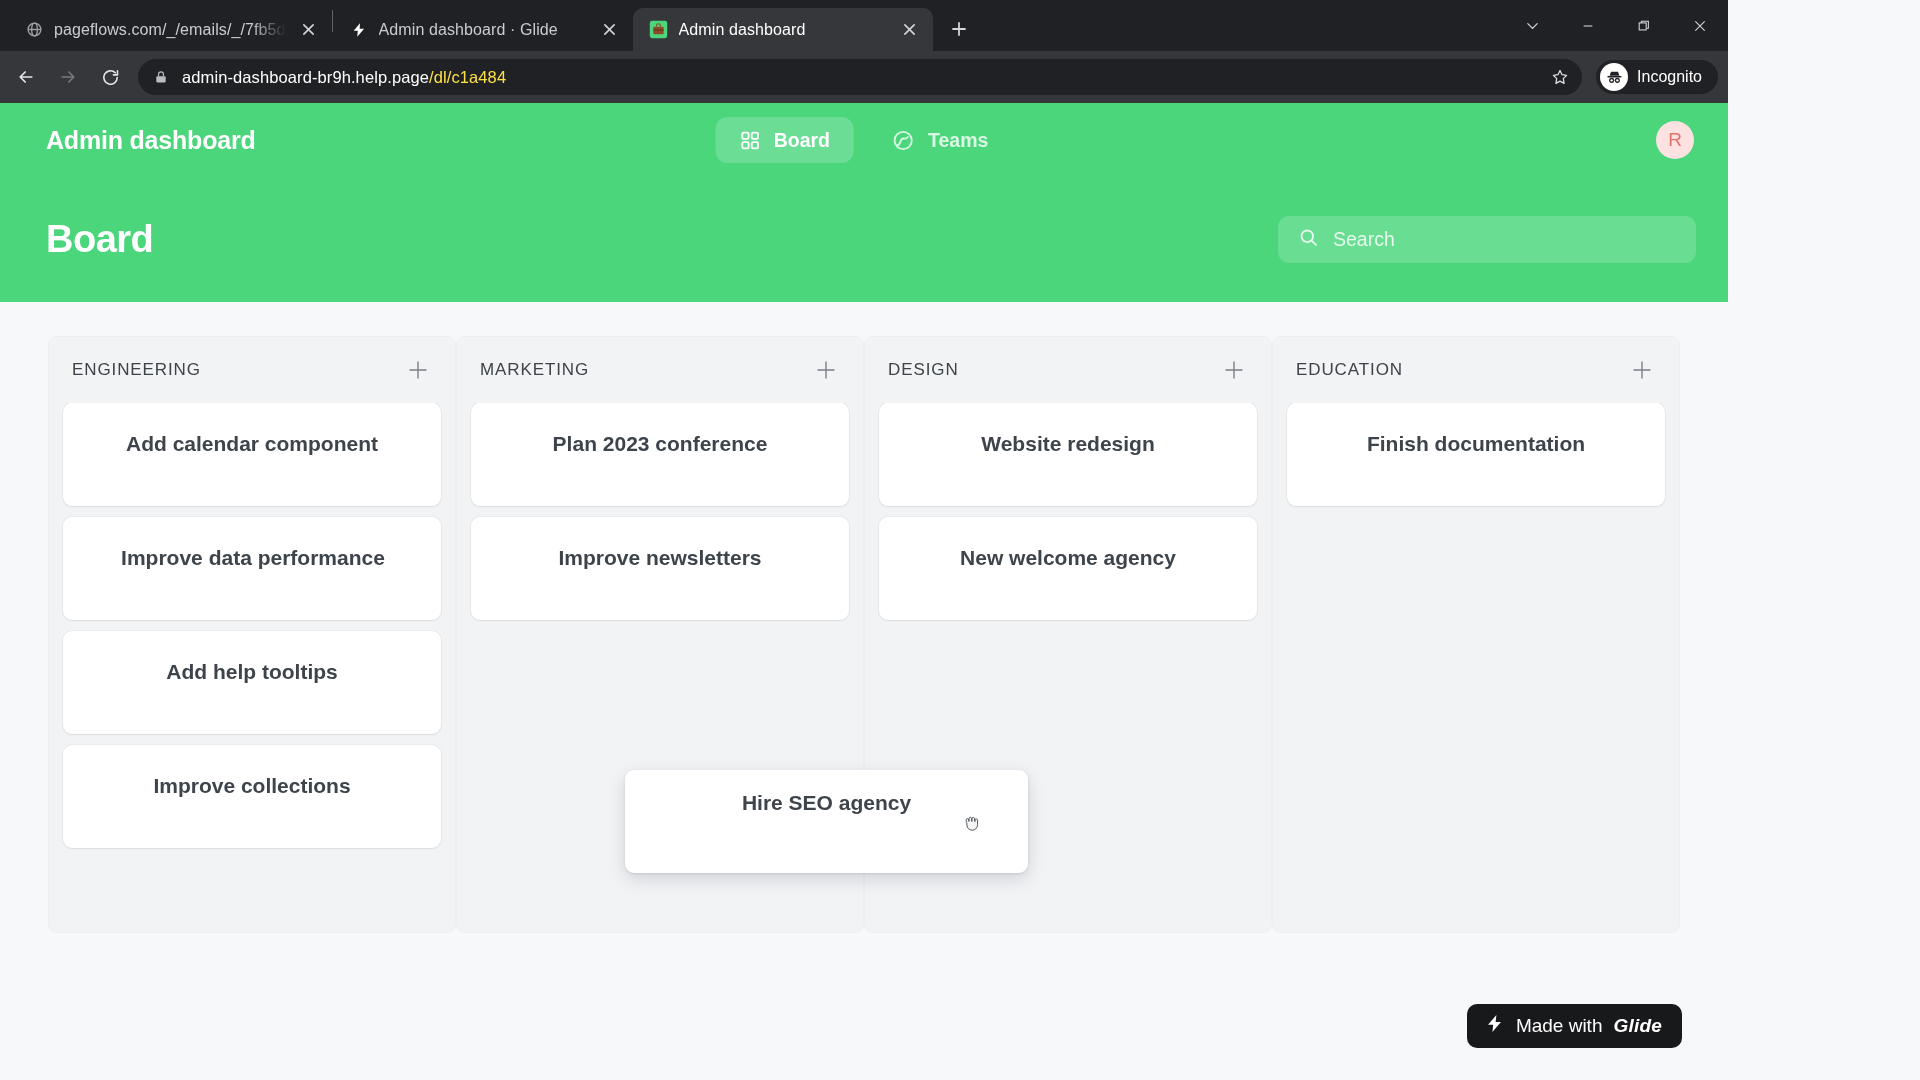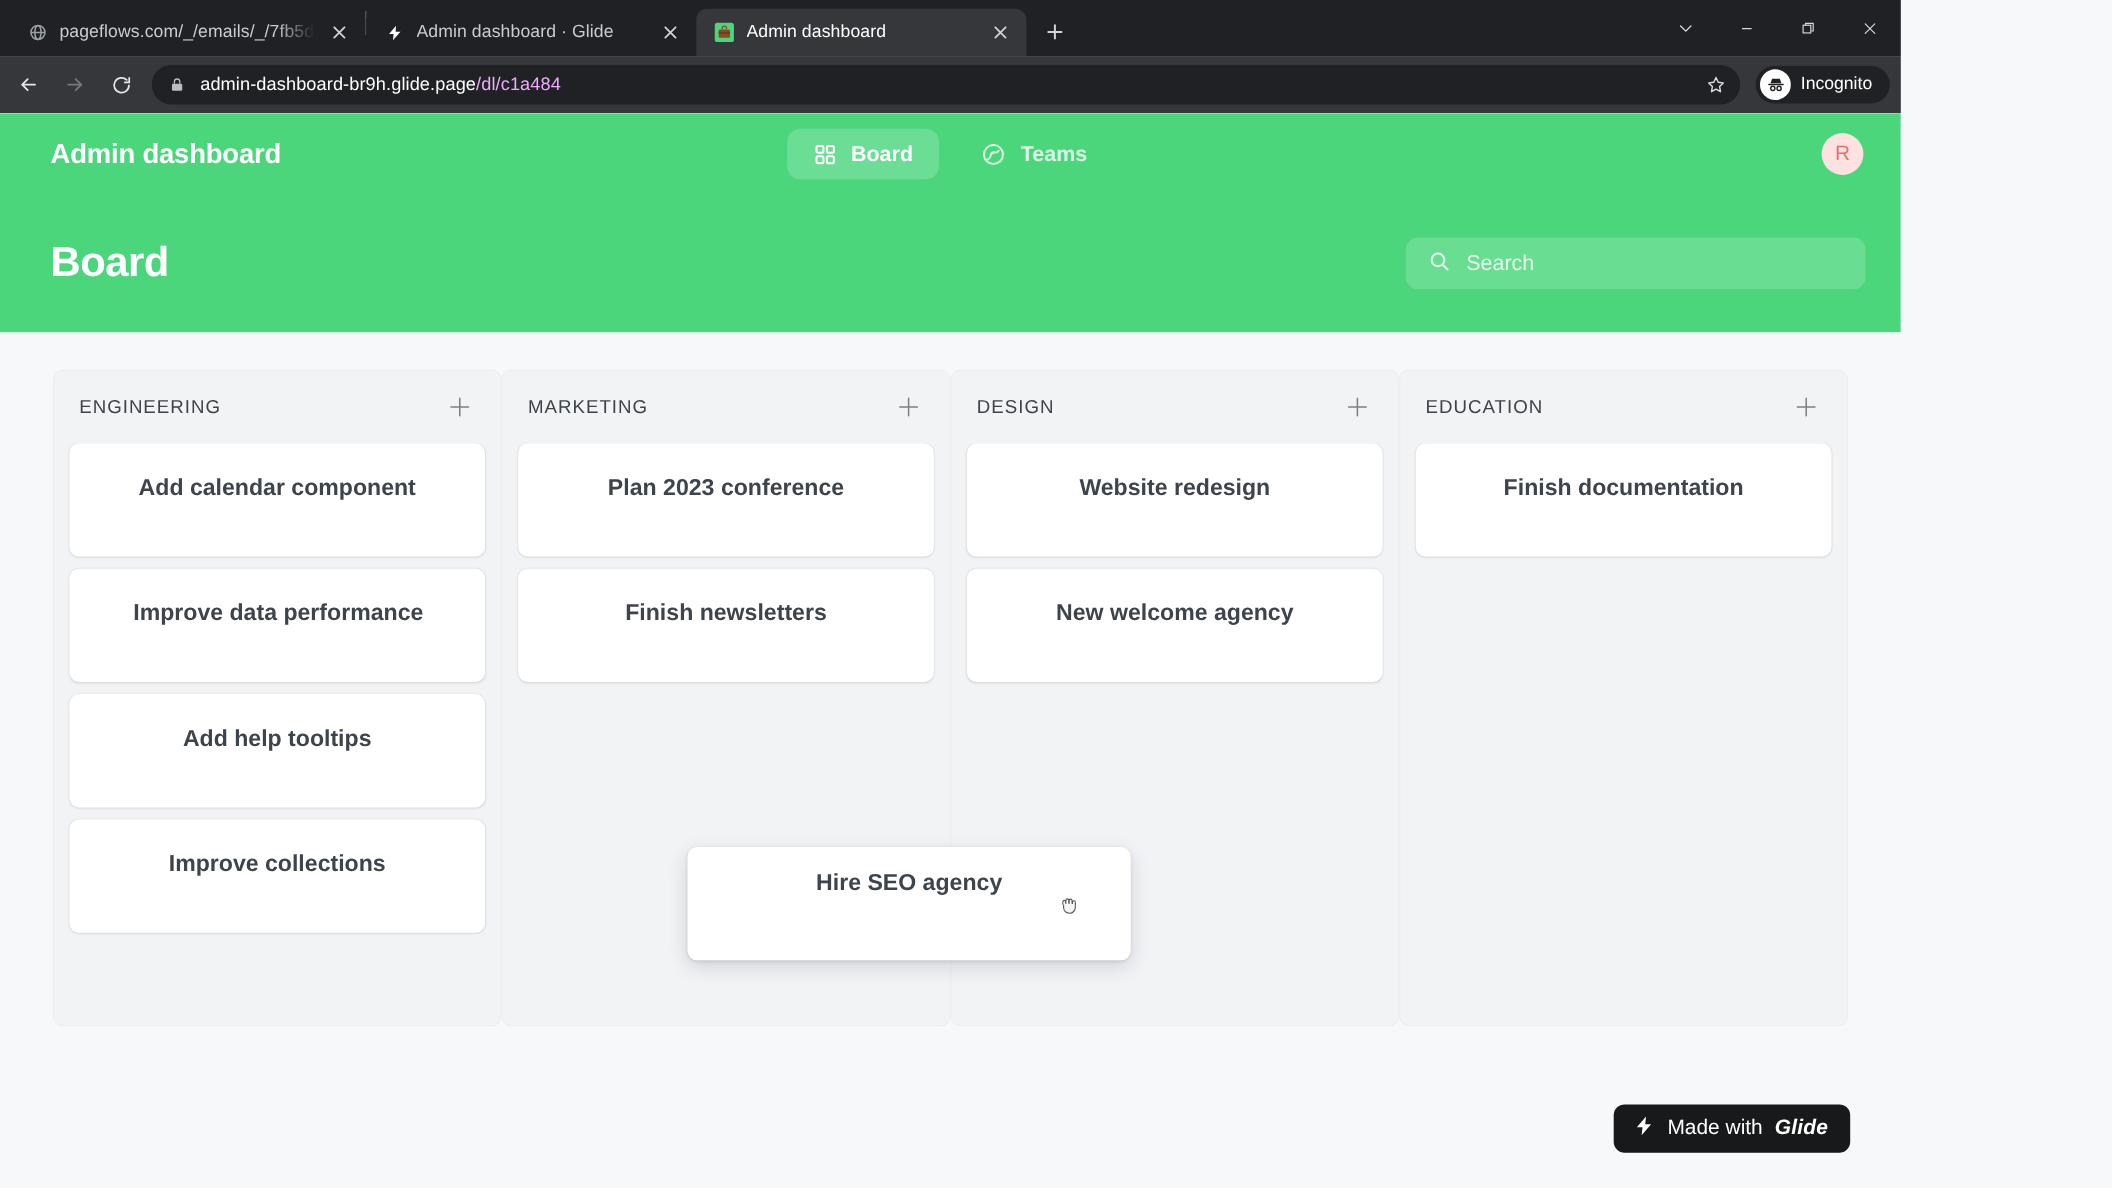--- a/index.html
+++ b/index.html
@@ -101,21 +101,21 @@
     display: flex; align-items: center;
     margin: 0 8px 0 6px;
     padding: 0 6px 0 16px;
     gap: 12px;
   }
   .lock-icon { flex: 0 0 16px; display: flex; align-items: center; color: #b9bcc0; }
   .url {
     flex: 1 1 auto; font-size: 16.5px; color: #ffffff;
     white-space: nowrap; overflow: hidden; letter-spacing: .1px;
   }
-  .url .dim { color: #f0abfc; }
+  .url .dim { color: #fde047; }
   .omni-btn {
     width: 32px; height: 32px; border-radius: 50%;
     display: flex; align-items: center; justify-content: center;
     color: #dcdfe2; flex: 0 0 32px;
   }
   .tb-right { display: flex; align-items: center; gap: 4px; flex-direction: column; }
   .tb-icon {
     width: 36px; height: 36px; border-radius: 50%;
     display: flex; align-items: center; justify-content: center;
     color: #e2e5e8;
@@ -385,21 +385,21 @@
       </svg>
     </div>
 
     <div class="omnibox">
       <span class="lock-icon">
         <svg width="14" height="14" viewBox="0 0 24 24" fill="none" stroke="currentColor" stroke-width="2">
           <rect x="4" y="10.5" width="16" height="11" rx="2" fill="currentColor" stroke="none"></rect>
           <path d="M7.8 10.5V7.3a4.2 4.2 0 0 1 8.4 0v3.2"></path>
         </svg>
       </span>
-      <span class="url"><span>admin-dashboard-br9h.glide.page</span><span class="dim">/dl/c1a484</span></span>
+      <span class="url"><span>admin-dashboard-br9h.help.page</span><span class="dim">/dl/c1a484</span></span>
       <span class="omni-btn">
         <svg width="18" height="18" viewBox="0 0 24 24" fill="none" stroke="currentColor" stroke-width="1.7" stroke-linejoin="round">
           <path d="M12 3.2l2.72 5.77 6.08.86-4.4 4.4 1.04 6.27L12 17.5l-5.44 3l1.04-6.27-4.4-4.4 6.08-.86z"></path>
         </svg>
       </span>
     </div>
 
     <div class="tb-right">
       <div class="tb-icon">
         <svg width="19" height="19" viewBox="0 0 24 24" fill="none" stroke="currentColor" stroke-width="1.8">
@@ -515,21 +515,21 @@
             <svg width="24" height="24" viewBox="0 0 24 24" stroke="currentColor" stroke-width="1.4" stroke-linecap="round">
               <path d="M12 4v16M4 12h16"></path>
             </svg>
           </div>
         </div>
         <div class="col-body">
           <div class="card">
             <div class="card-title">Plan 2023 conference</div>
           </div>
           <div class="card">
-            <div class="card-title">Finish newsletters</div>
+            <div class="card-title">Improve newsletters</div>
           </div>
         </div>
       </div>
 
       <div class="column">
         <div class="col-head">
           <div class="col-title">DESIGN</div>
           <div class="plus-btn">
             <svg width="24" height="24" viewBox="0 0 24 24" stroke="currentColor" stroke-width="1.4" stroke-linecap="round">
               <path d="M12 4v16M4 12h16"></path>

